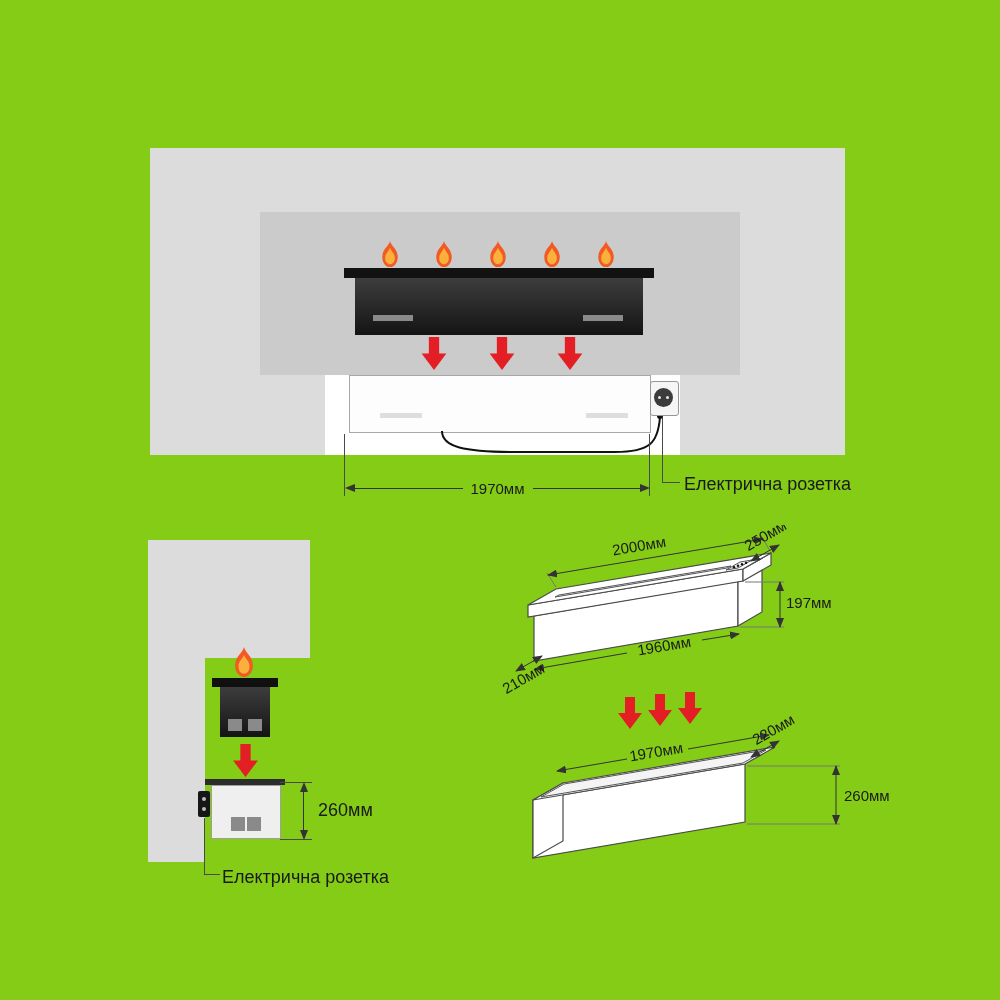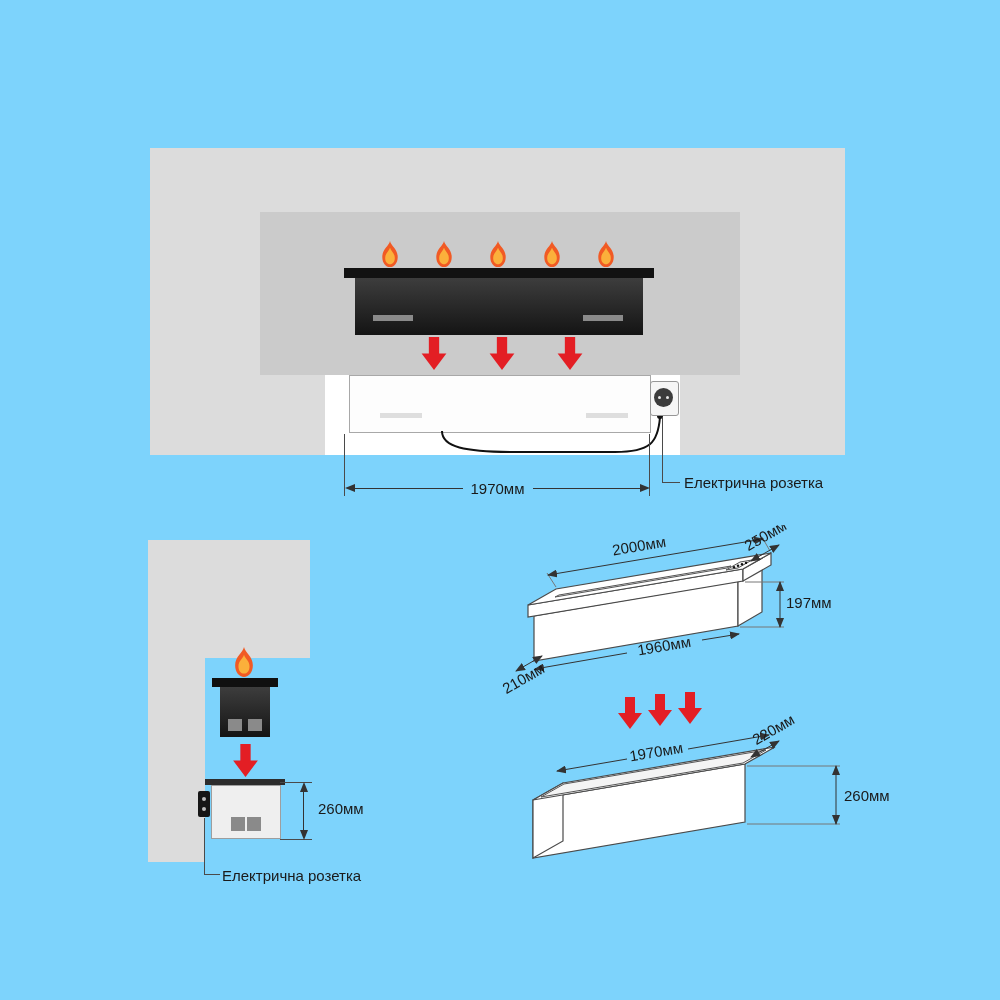--- a/index.html
+++ b/index.html
@@ -1,19 +1,19 @@
 <!DOCTYPE html>
 <html><head>
 <meta charset="utf-8">
 <style>
   html,body{margin:0;padding:0;background:#fff;}
-  #stage{position:relative;width:1000px;height:1000px;background:#7dd3fc;
+  #stage{position:relative;width:1000px;height:1000px;background:#84cc16;
          font-family:"Liberation Sans",sans-serif;color:#1a1a1a;overflow:hidden;}
   .abs{position:absolute;}
-  .label{position:absolute;font-size:15px;white-space:nowrap;color:#1a1a1a;}
+  .label{position:absolute;font-size:18px;white-space:nowrap;color:#1a1a1a;}
   .wall{background:#dcdcdc;}
   .niche{background:#cbcbcb;}
   .vline{position:absolute;width:1px;background:#4a4a4a;}
   .hline{position:absolute;height:1px;background:#4a4a4a;}
   
   .dim-h{position:absolute;display:flex;align-items:center;height:12px;}
   .dim-h .line{flex:1;height:1px;background:#333;}
   .tri-l{width:0;height:0;border-top:4px solid transparent;border-bottom:4px solid transparent;border-right:10px solid #333;}
   .tri-r{width:0;height:0;border-top:4px solid transparent;border-bottom:4px solid transparent;border-left:10px solid #333;}
   .dim-h .txt{padding:0 8px;font-size:15px;white-space:nowrap;}

